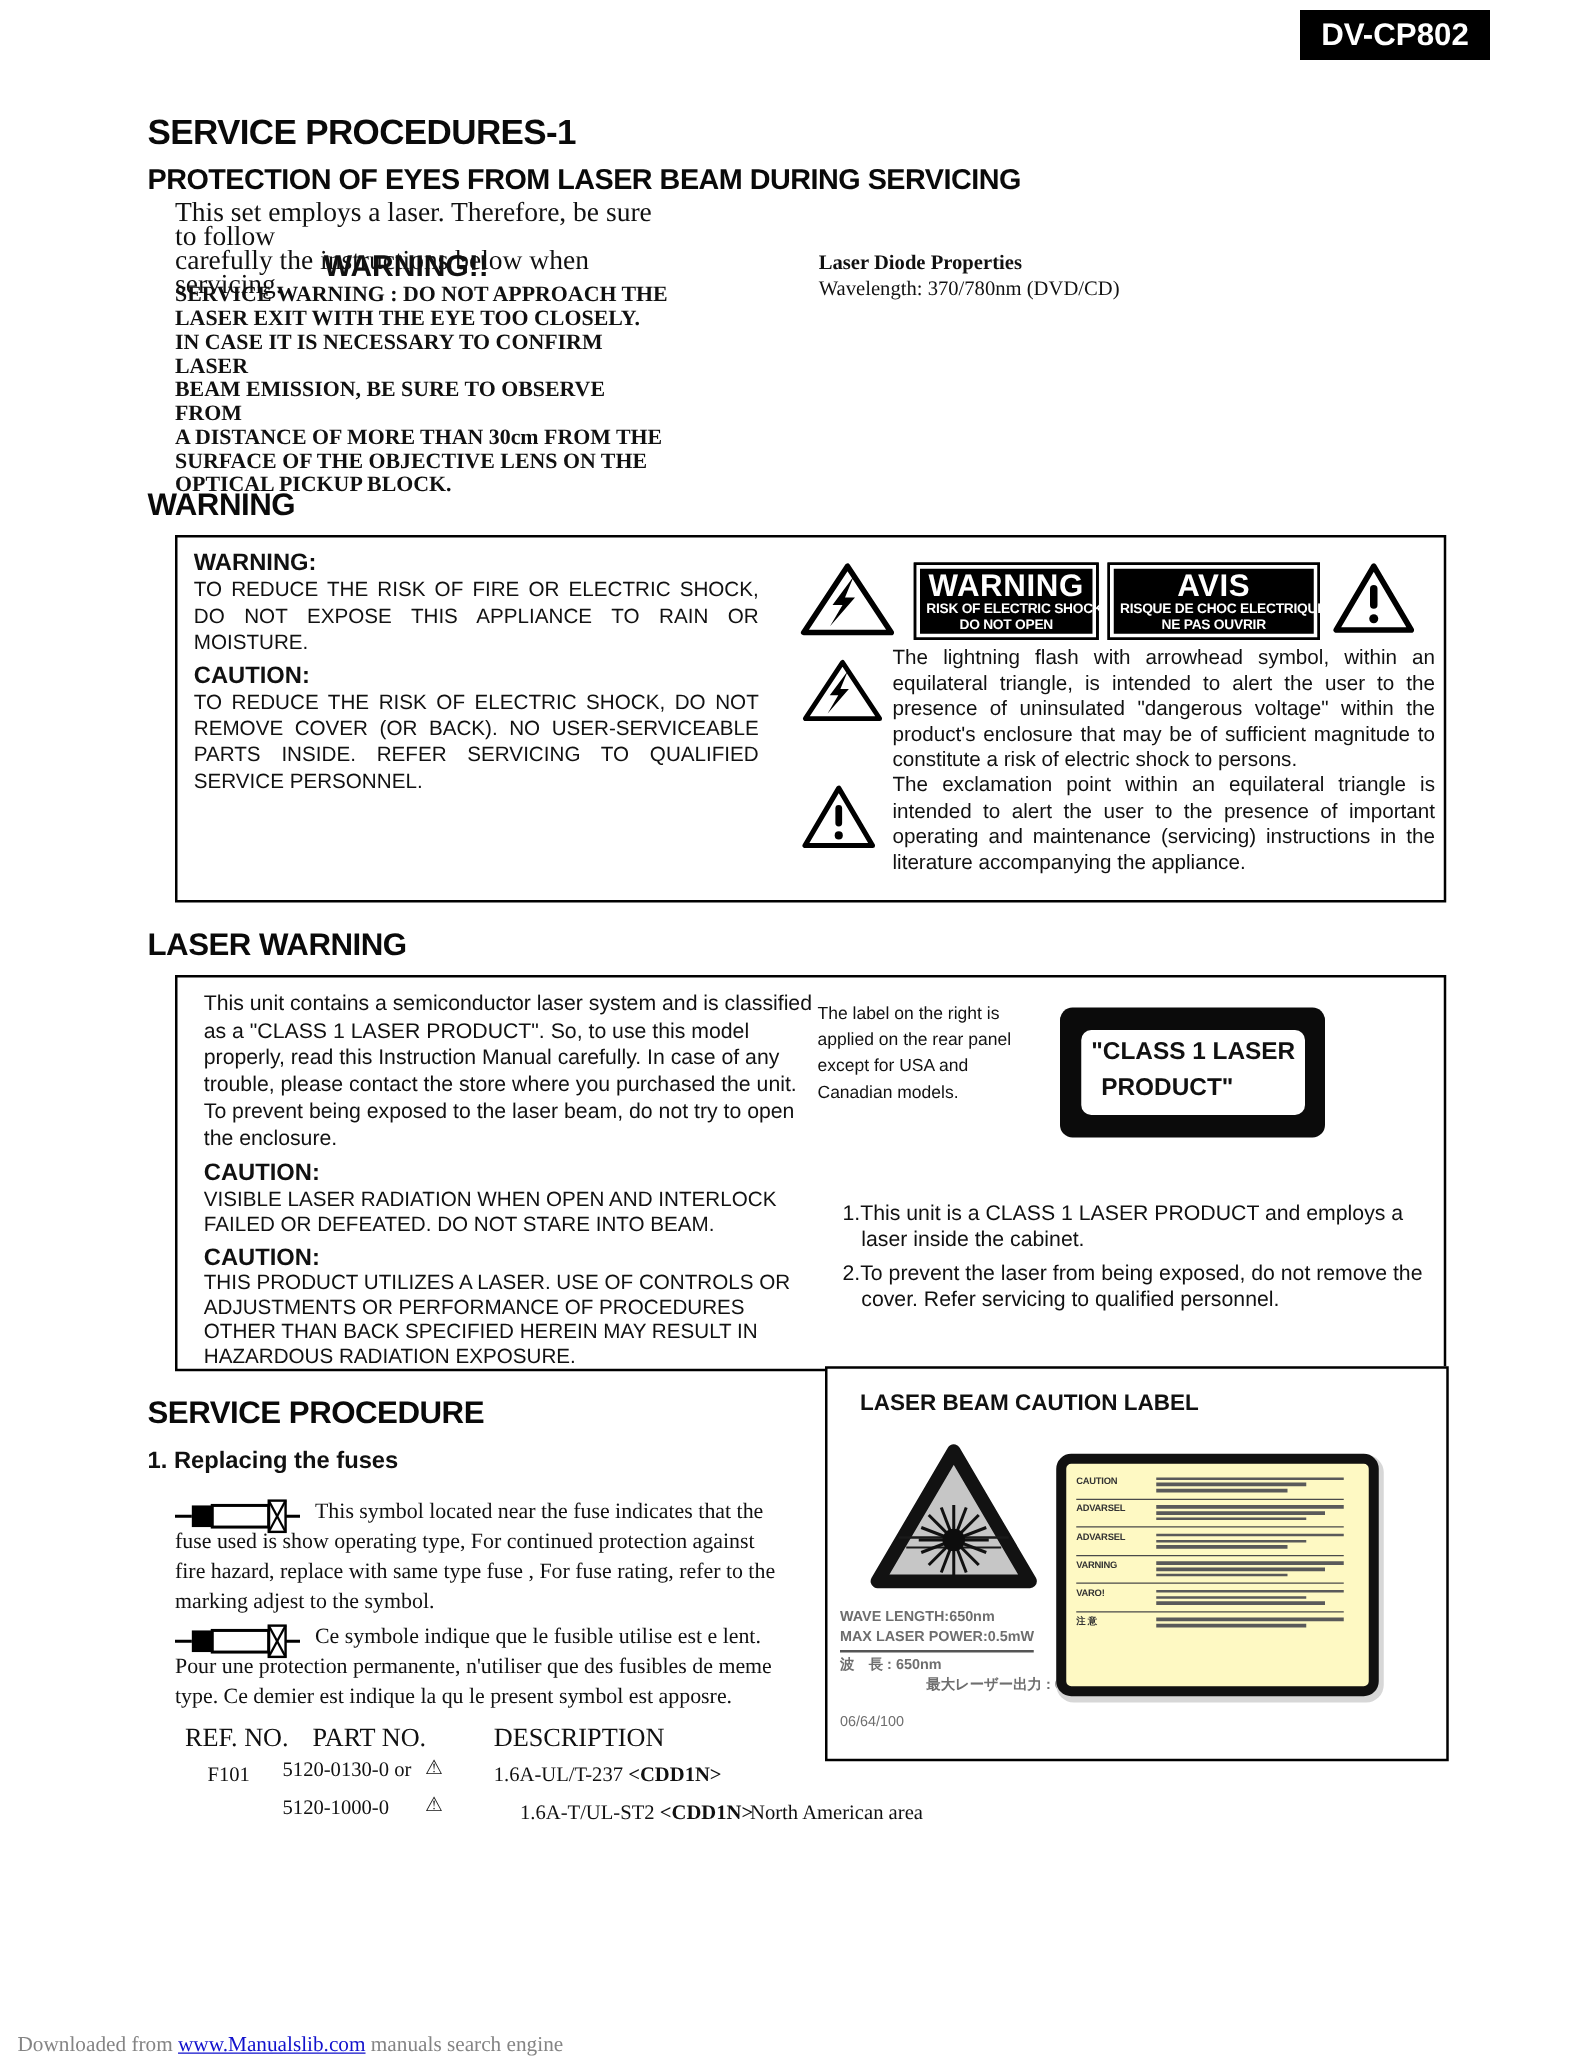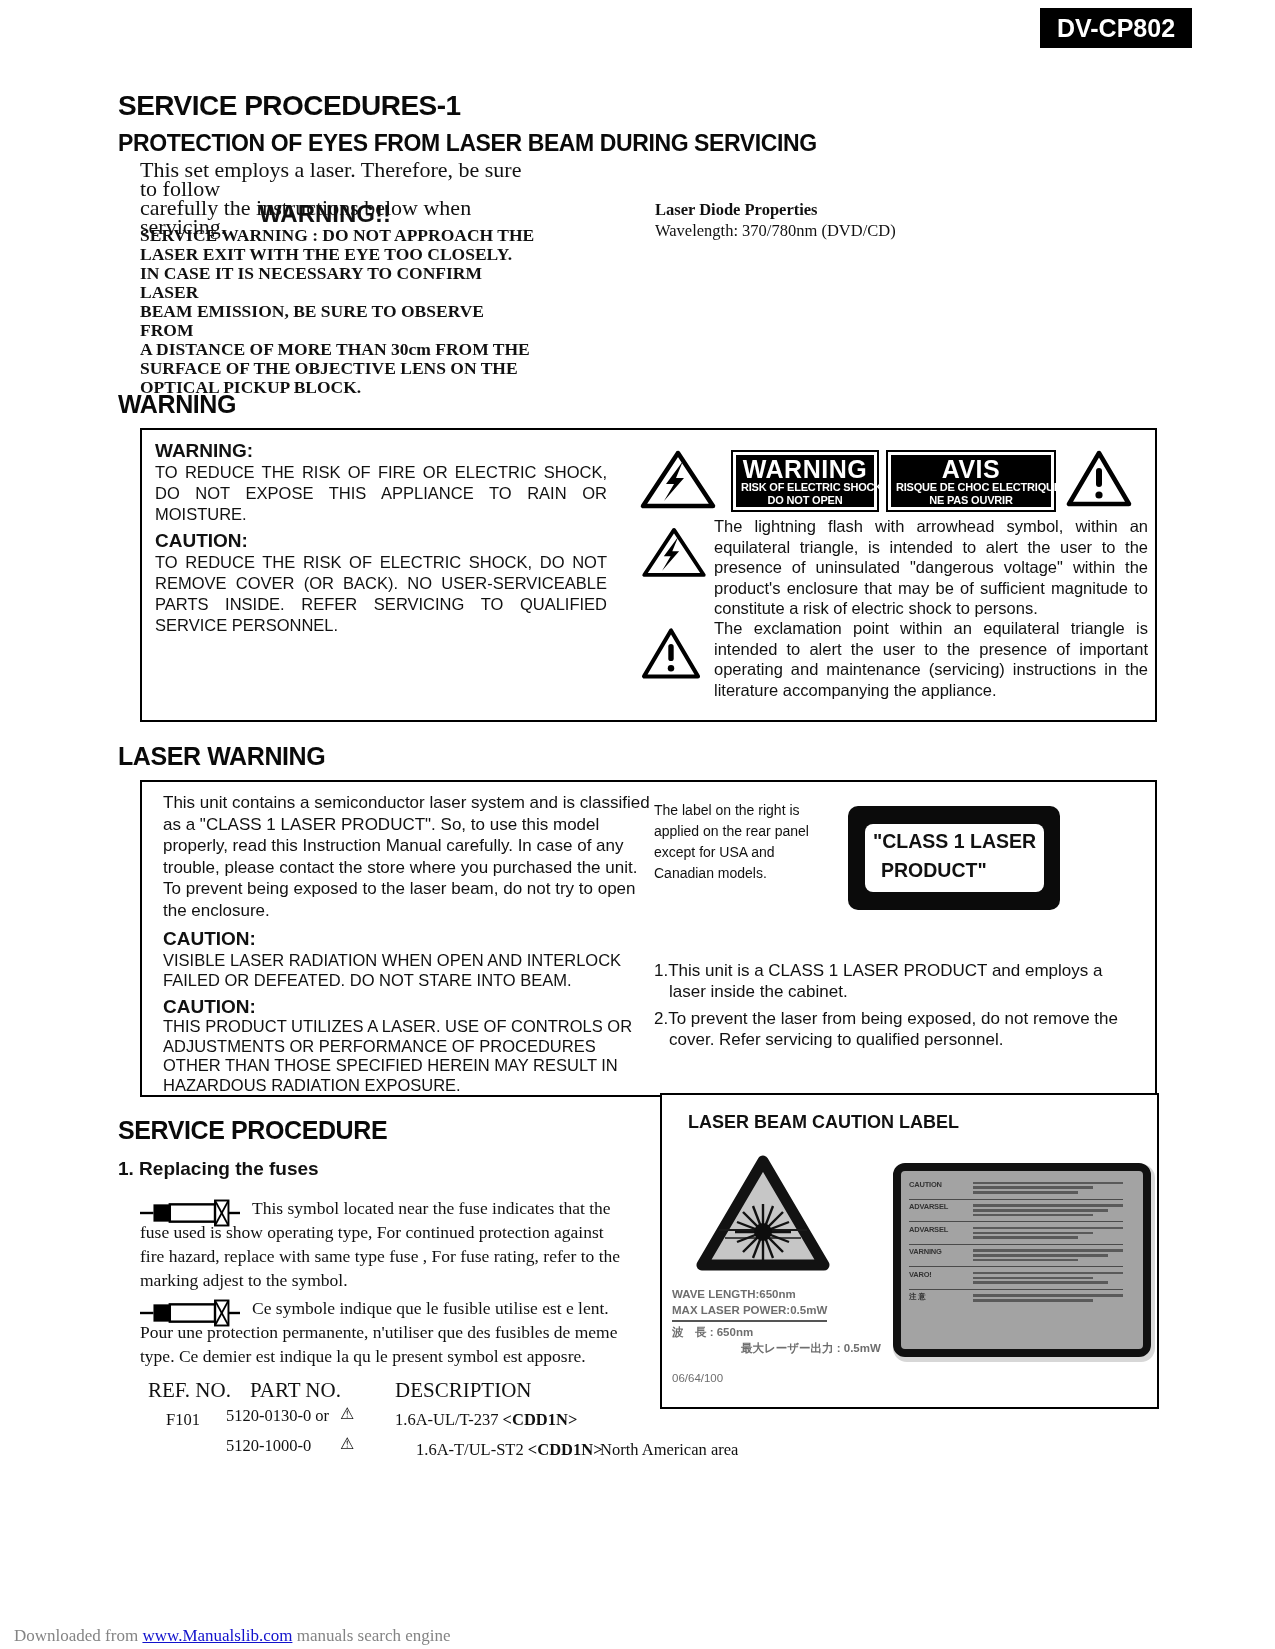--- a/index.html
+++ b/index.html
@@ -27,30 +27,30 @@
   .classlabel-inner{position:absolute;left:17px;top:18px;right:16px;bottom:18px;background:#fff;border-radius:8px;
                     padding:6px 6px 0 8px;}
   .classlabel-inner .l1{font-size:19.5px;font-weight:bold;white-space:nowrap;}
   .classlabel-inner .l2{font-size:19.5px;font-weight:bold;margin-top:6px;margin-left:8px;}
   .fuse-eng{font-size:17.5px;line-height:24px;}
   .tbl-h{font-size:21px;font-weight:normal;font-family:"Liberation Serif",serif;}
   .tbl-c{font-size:16.5px;font-family:"Liberation Serif",serif;}
   .footer{font-size:17px;color:#848484;font-family:"Liberation Serif",serif;}
   .footer a{color:#1111cc;text-decoration:underline;cursor:pointer;}
   .cautionrows{position:absolute;left:845px;top:1163px;width:258px;height:194px;
-               background:#a3a3a3;border:8px solid #111;border-radius:12px;
-               box-shadow:2px 3px 0 2px #d7d7d7;padding:6px 20px 4px 8px;box-sizing:border-box;margin-left:48px;}
+               background:#fef9c3;border:8px solid #111;border-radius:12px;
+               box-shadow:2px 3px 0 2px #d7d7d7;padding:6px 20px 4px 8px;box-sizing:border-box;}
   .crow{display:flex;gap:8px;padding:2.5px 0;border-bottom:1px solid #4a4a4a;filter:blur(0.45px);}
   .crow:last-child{border-bottom:none;}
   .crow .rl{width:56px;font-size:7.5px;font-weight:bold;color:#333;letter-spacing:-0.2px;}
   .crow .bars{flex:1;}
   .bar{height:2.6px;background:#5a5a5a;margin:2.2px 0;}
   .bar.w80{width:80%;}.bar.w90{width:90%;}.bar.w70{width:70%;}
   .minilabel{font-size:11.5px;font-weight:bold;color:#6e6e6e;filter:blur(0.45px);line-height:16px;white-space:nowrap;}
-  .hang{padding-left:15px;text-indent:-15px;}
+  .hang{padding-left:15px;text-indent:-15px;margin-left:20px;}
 </style>
 </head>
 <body>
 
 <div class="page">
 
   <div class="abs modelbadge" style="left:1040px;top:8px;width:152px;height:40px;">
     <span>DV-CP802</span>
   </div>
 
@@ -122,21 +122,21 @@
   <div class="abs secHead" style="left:118px;top:742px;">LASER WARNING</div>
 
   <div class="abs frame" style="left:140px;top:780px;width:1013px;height:313px;"></div>
 
   <div class="abs" style="left:163px;top:792px;width:492px;font-size:17px;line-height:21.5px;">This unit contains a semiconductor laser system and is classified as a "CLASS 1 LASER PRODUCT". So, to use this model properly, read this Instruction Manual carefully. In case of any trouble, please contact the store where you purchased the unit. To prevent being exposed to the laser beam, do not try to open the enclosure.</div>
 
   <div class="abs boxlabel" style="left:163px;top:928px;">CAUTION:</div>
   <div class="abs" style="left:163px;top:950px;width:492px;font-size:16.5px;line-height:20px;">VISIBLE LASER RADIATION WHEN OPEN AND INTERLOCK FAILED OR DEFEATED. DO NOT STARE INTO BEAM.</div>
 
   <div class="abs boxlabel" style="left:163px;top:996px;">CAUTION:</div>
-  <div class="abs" style="left:163px;top:1017px;width:492px;font-size:16.5px;line-height:19.5px;">THIS PRODUCT UTILIZES A LASER. USE OF CONTROLS OR ADJUSTMENTS OR PERFORMANCE OF PROCEDURES OTHER THAN THOSE SPECIFIED HEREIN MAY RESULT IN HAZARDOUS RADIATION EXPOSURE.</div>
+  <div class="abs" style="left:163px;top:1017px;width:492px;font-size:16.5px;line-height:19.5px;">THIS PRODUCT UTILIZES A LASER. USE OF CONTROLS OR ADJUSTMENTS OR PERFORMANCE OF PROCEDURES OTHER THAN BACK SPECIFIED HEREIN MAY RESULT IN HAZARDOUS RADIATION EXPOSURE.</div>
 
   <div class="abs" style="left:654px;top:800px;width:170px;font-size:14px;line-height:21px;">The label on the right is applied on the rear panel except for USA and Canadian models.</div>
 
   <div class="abs classlabel-outer" style="left:848px;top:806px;width:212px;height:104px;">
     <div class="classlabel-inner">
       <div class="l1">"CLASS 1 LASER</div>
       <div class="l2">PRODUCT"</div>
     </div>
   </div>
 

